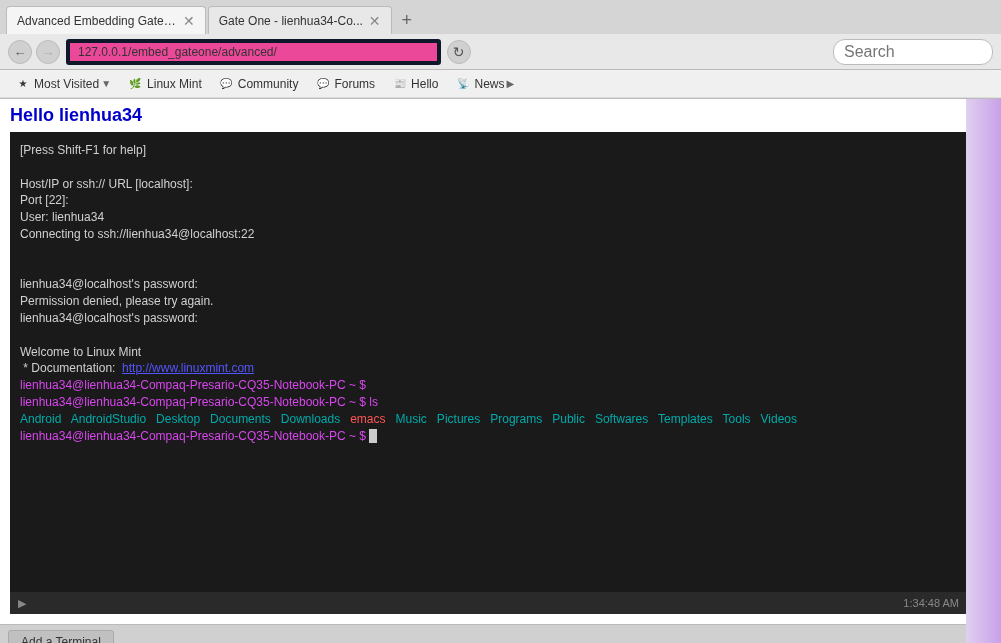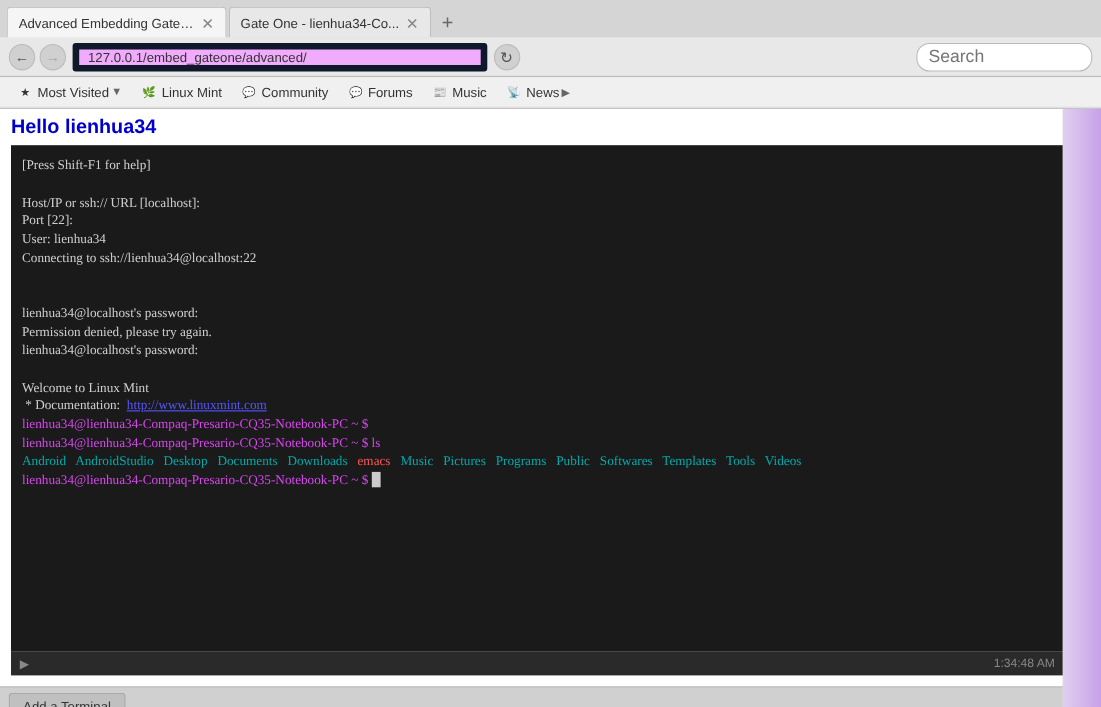--- a/index.html
+++ b/index.html
@@ -13,39 +13,39 @@
     .tab { display: flex; align-items: center; padding: 5px 10px; background: #e8e8e8; border: 1px solid #bbb; border-bottom: none; border-radius: 4px 4px 0 0; margin-right: 2px; font-size: 12px; color: #333; max-width: 200px; height: 28px; cursor: pointer; }
     .tab.active { background: #f5f5f5; z-index: 2; }
     .tab-title { white-space: nowrap; overflow: hidden; text-overflow: ellipsis; max-width: 160px; }
     .tab-close { margin-left: 6px; color: #888; font-size: 14px; cursor: pointer; }
     .new-tab { background: none; border: none; font-size: 18px; color: #666; cursor: pointer; padding: 0 8px; align-self: center; }
 
     
     .address-bar { display: flex; align-items: center; padding: 4px 8px; background: #e8e8e8; border-bottom: 1px solid #bbb; height: 36px; gap: 6px; }
     .nav-buttons { display: flex; gap: 4px; }
     .nav-btn { width: 24px; height: 24px; border: 1px solid #bbb; border-radius: 50%; background: #d0d0d0; display: flex; align-items: center; justify-content: center; cursor: pointer; color: #555; font-size: 13px; }
-    .url-bar { flex: 1; height: 26px; border: 6px solid #0f172a; border-radius: 3px; padding: 0 8px; font-size: 12px; background: #f0abfc; color: #333; }
+    .url-bar { flex: 1; height: 26px; border: 4px solid #0f172a; border-radius: 3px; padding: 0 8px; font-size: 12px; background: #ec4899; color: #333; }
     .reload-btn { width: 24px; height: 24px; border: 1px solid #bbb; border-radius: 50%; background: #d0d0d0; display: flex; align-items: center; justify-content: center; cursor: pointer; color: #555; font-size: 14px; }
     .search-bar { width: 160px; height: 26px; border: 1px solid #bbb; border-radius: 12px; padding: 0 10px; font-size: 16px; background: white; color: #999; }
 
     
     .bookmarks-bar { display: flex; align-items: center; padding: 3px 8px; background: #f0f0f0; border-bottom: 1px solid #ddd; height: 28px; gap: 2px; }
     .bookmark-item { display: flex; align-items: center; padding: 2px 8px; font-size: 12px; color: #333; cursor: pointer; border-radius: 3px; white-space: nowrap; }
     .bookmark-icon { width: 14px; height: 14px; margin-right: 4px; display: inline-flex; align-items: center; justify-content: center; font-size: 10px; }
     .bookmark-arrow { font-size: 10px; color: #666; margin-left: 2px; }
 
     
     .page-content { background: white; height: calc(643px - 34px - 36px - 28px); overflow: hidden; position: relative; }
 
     
     .hello-heading { color: #0000cc; font-size: 18px; font-weight: bold; padding: 6px 10px; font-family: Arial, sans-serif; }
 
     
     .terminal-wrapper { position: relative; padding: 0 10px 10px 10px; }
-    .terminal { background: #1a1a1a; color: #d0d0d0; font-family: Liberation Serif, serif; font-size: 12px; padding: 10px; width: 957px; min-height: 460px; position: relative; overflow: hidden; }
+    .terminal { background: #1a1a1a; color: #d0d0d0; font-family: Liberation Sans, sans-serif; font-size: 12px; padding: 10px; width: 957px; min-height: 460px; position: relative; overflow: hidden; }
     .terminal-line { line-height: 1.4; white-space: pre; }
     .terminal-link { color: #5555ff; text-decoration: underline; }
     .terminal-prompt { color: #d946ef; }
     .terminal-cursor { display: inline-block; width: 8px; height: 14px; background: #ccc; vertical-align: text-bottom; }
 
     
     .terminal-status { background: #2a2a2a; color: #888; font-size: 11px; display: flex; align-items: center; padding: 2px 8px; height: 22px; }
     .terminal-play { color: #888; margin-right: 6px; }
     .terminal-time { margin-left: auto; }
 
@@ -97,21 +97,21 @@
     <div class="bookmark-item">
       <span class="bookmark-icon" style="color:#5a5;">💬</span>
       <span>Community</span>
     </div>
     <div class="bookmark-item">
       <span class="bookmark-icon" style="color:#5a5;">💬</span>
       <span>Forums</span>
     </div>
     <div class="bookmark-item">
       <span class="bookmark-icon" style="color:#5a5;">📰</span>
-      <span>Music</span>
+      <span>Hello</span>
     </div>
     <div class="bookmark-item">
       <span class="bookmark-icon" style="color:#e80;">📡</span>
       <span>News</span>
       <span class="bookmark-arrow">▶</span>
     </div>
   </div>
 </div>
 
 <div class="page-content" style="position:relative;">

